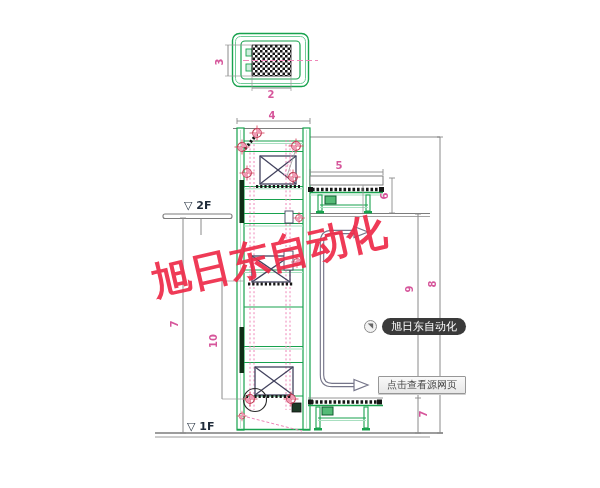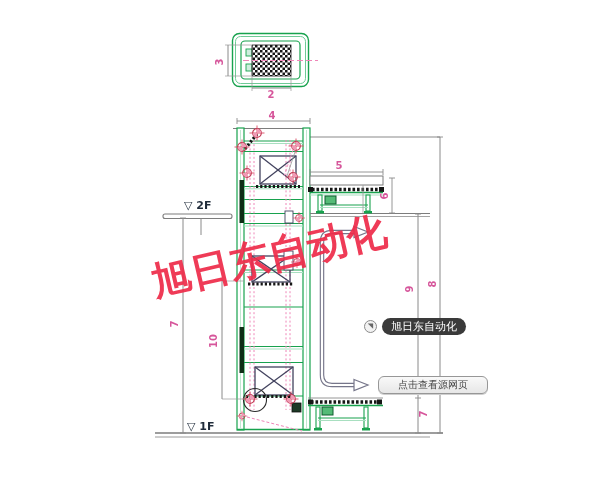--- a/index.html
+++ b/index.html
@@ -14,22 +14,22 @@
              font-size:40px;font-weight:700;letter-spacing:0px;
              color:#ee2b49;opacity:.92;white-space:nowrap;pointer-events:none;}
   .tag-row{position:absolute;left:364px;top:318px;display:flex;align-items:center;gap:5px;}
   .cursor-badge{width:11px;height:11px;border:1.5px solid #8a8a8a;border-radius:50%;
                 background:#f2f2f2;display:flex;align-items:center;justify-content:center;
                 font-size:7px;color:#666;line-height:1;}
   .tag-pill{background:#3a3a3a;color:#ffffff;font-size:11px;line-height:1;
             padding:3px 9px;border-radius:9px;white-space:nowrap;}
   .src-btn{position:absolute;left:378px;top:376px;
            background:linear-gradient(#f9f9f9,#e7e7e7);
-           border:1px solid #979797;border-radius:6px;box-shadow:0 1px 0 #cfcfcf;
-           color:#474747;font-size:10px;line-height:1;padding:3px 19px;white-space:nowrap;}
+           border:1px solid #979797;border-radius:1px;box-shadow:0 1px 0 #cfcfcf;
+           color:#474747;font-size:10px;line-height:1;padding:3px 8px;white-space:nowrap;}
 </style>
 </head>
 <body>
 
 <div id="stage">
 
 <svg width="600" height="488" viewBox="0 0 600 488">
   <defs>
     <pattern id="chk" width="5" height="5" patternUnits="userSpaceOnUse">
       <rect width="5" height="5" fill="#ffffff"></rect>

